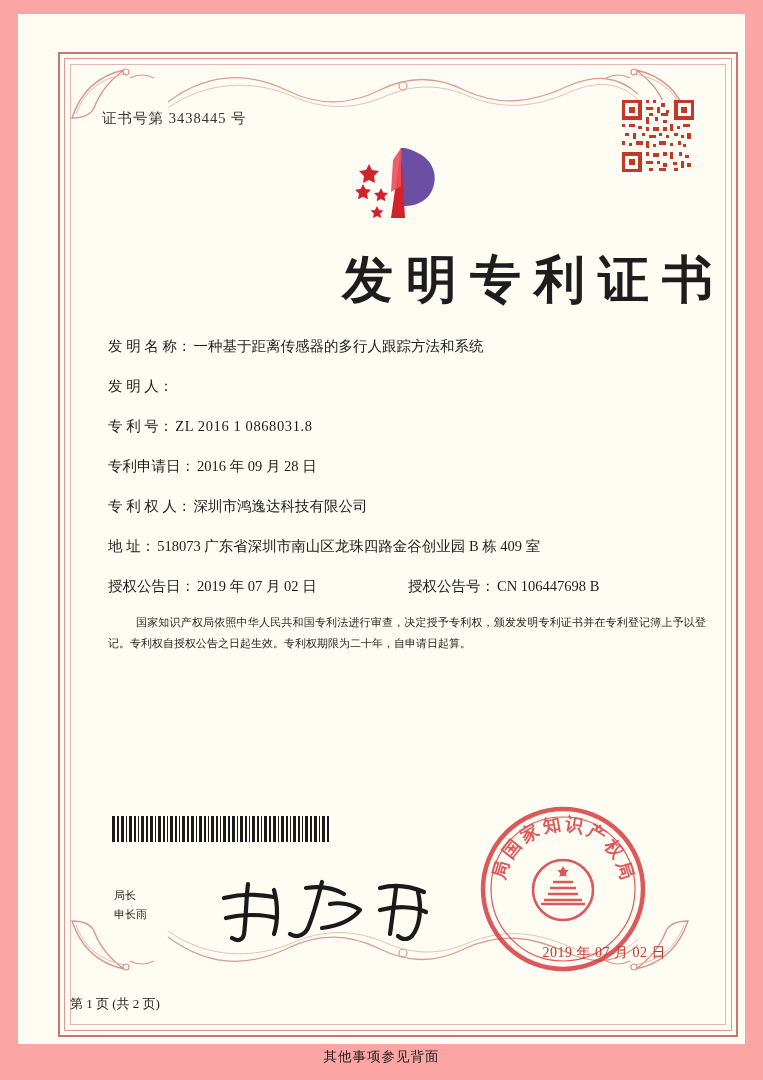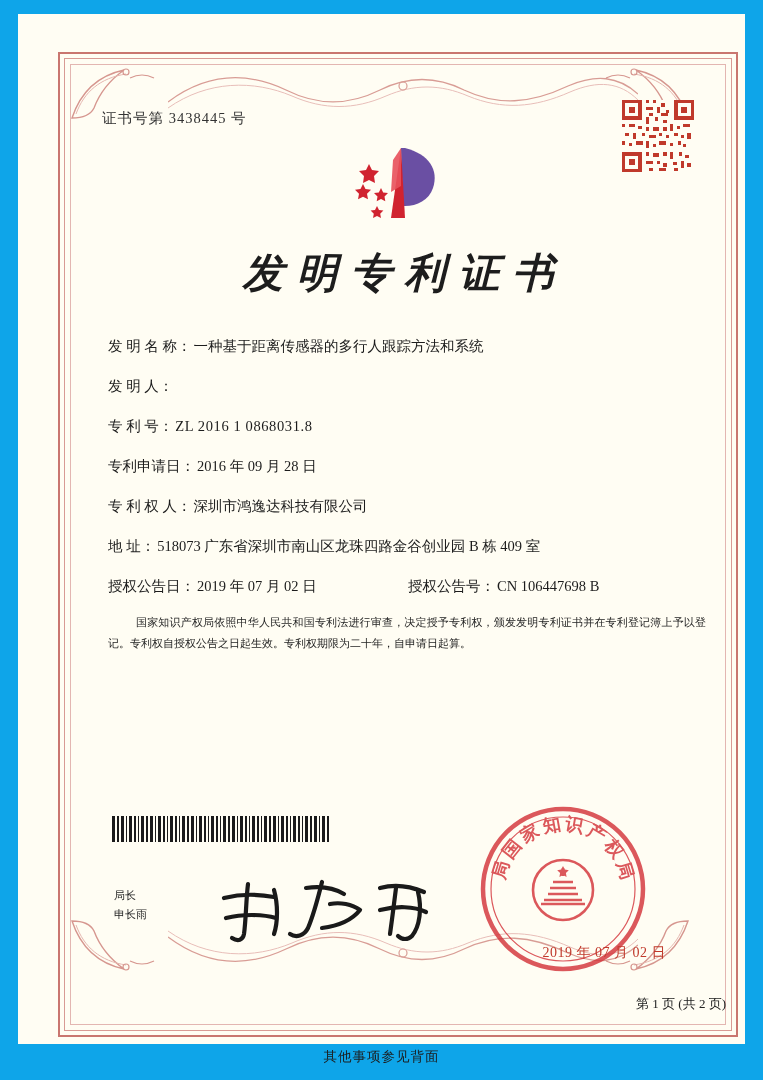--- a/index.html
+++ b/index.html
@@ -14,21 +14,21 @@
     color: #2b2b2b;
     position: relative;
     overflow: hidden;
   }
 
   
   .page {
     position: absolute;
     left: 0; top: 0;
     width: 763px; height: 1080px;
-    background: #0ea5e9;
+    background: #fca5a5;
   }
   .paper {
     position: absolute;
     left: 18px; top: 14px;
     width: 727px; height: 1030px;
     background: #fffdf3;
   }
 
   
   .frame-outer {
@@ -103,28 +103,27 @@
     left: 50%;
     transform: translateX(-50%);
     top: 76px;
     width: 130px; height: 86px;
   }
 
   .doc-title {
     position: absolute;
     left: 0; right: 0;
     top: 182px;
-    text-align: center;
-    font-size: 41px;
+    text-align: right;
+    font-size: 51px;
     letter-spacing: 13px;
     font-weight: bold;
     color: #1d1d1d;
     font-family: "Liberation Serif", "DejaVu Serif", serif;
     text-indent: 13px;
-    font-style: italic;
   }
 
   .fields {
     position: absolute;
     left: 38px; top: 272px;
     width: 600px;
     font-size: 14.5px;
     color: #222;
   }
   .field-row {
@@ -192,21 +191,21 @@
   .signature {
     position: absolute;
     left: 140px; top: 810px;
     width: 230px; height: 72px;
   }
 
   .page-num {
     position: absolute;
     left: 0; right: 0;
     bottom: 12px;
-    text-align: right;
+    text-align: left;
     font-size: 13px;
     color: #222;
   }
 
   .footer-note {
     position: absolute;
     left: 0; right: 0;
     bottom: 14px;
     text-align: center;
     font-size: 13.5px;

